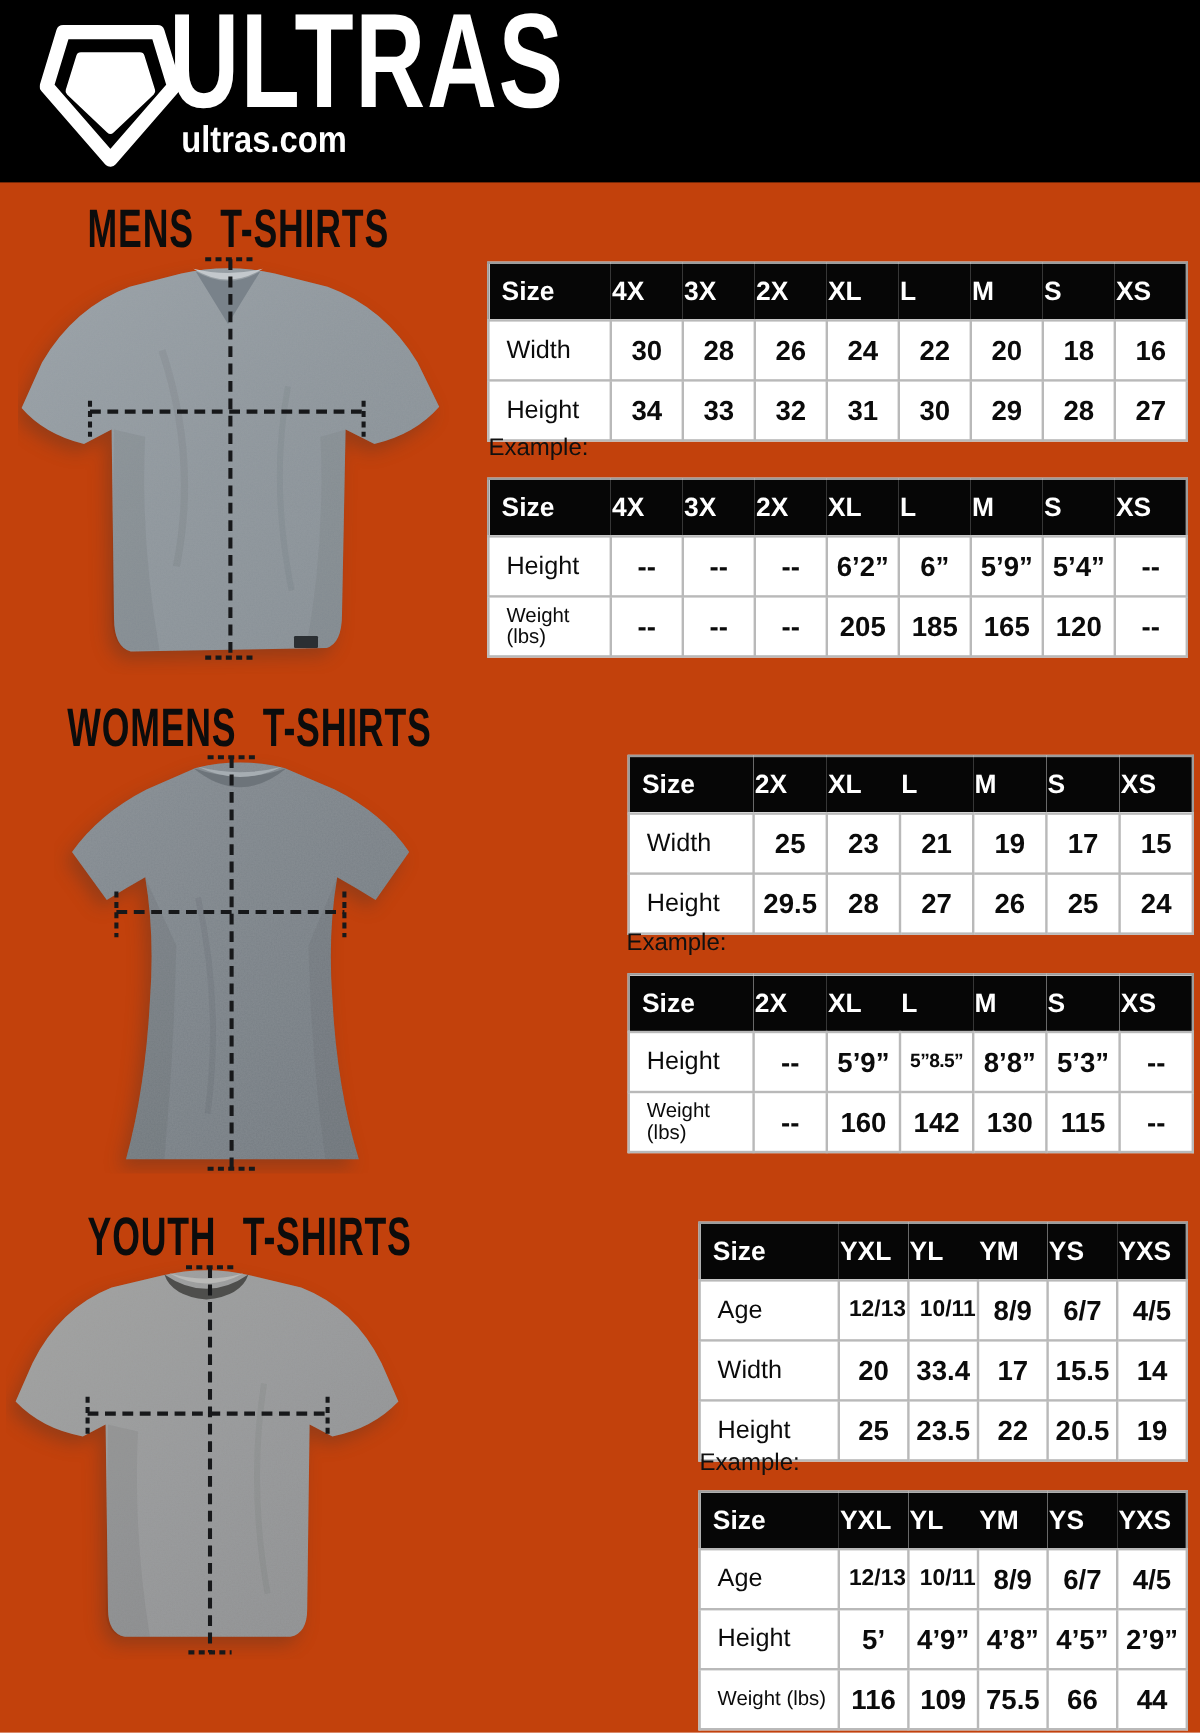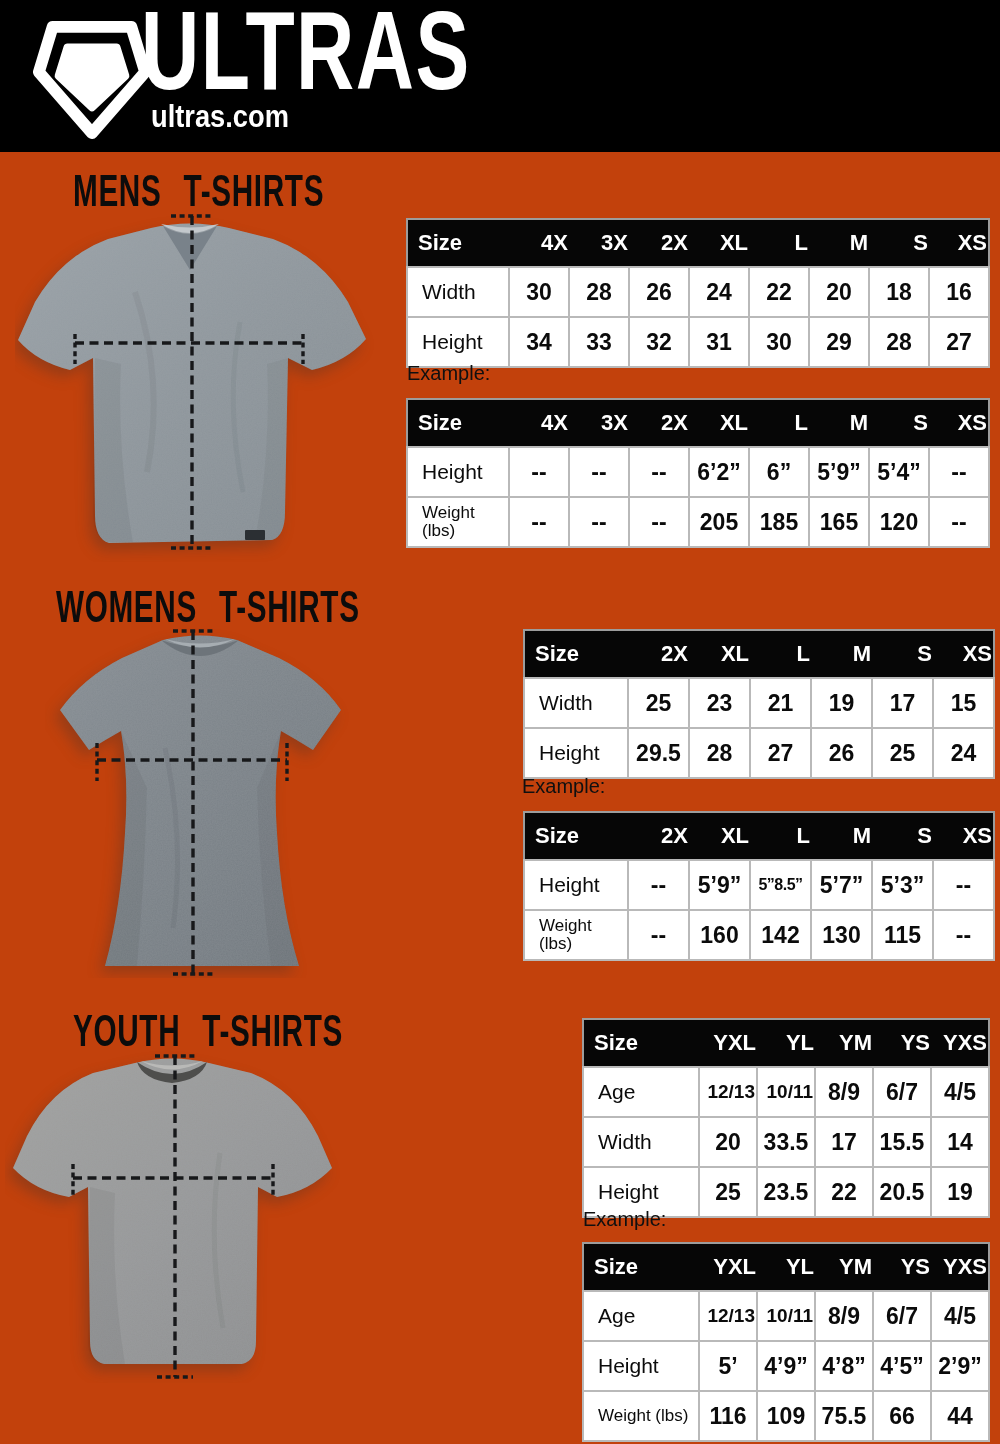--- a/index.html
+++ b/index.html
@@ -19,21 +19,21 @@
   .sec-title{position:absolute;font-weight:700;font-size:45px;line-height:1;color:#0c0c0c;
              transform:scaleX(.66);transform-origin:0 0;letter-spacing:1px;word-spacing:20px;
              white-space:nowrap;}
   .example{position:absolute;font-weight:400;font-size:20px;color:#101010;}
 
   
   table.size-table{position:absolute;border-collapse:collapse;table-layout:fixed;
                    background:#ffffff;border:2px solid #9c9c9c;}
   .size-table th,.size-table td{overflow:hidden;white-space:nowrap;}
   .size-table thead th{background:#060606;color:#ffffff;font-size:22px;font-weight:700;
-                       height:44px;text-align:right;border:0;}
+                       height:44px;text-align:left;border:0;}
   .size-table thead th:first-child{text-align:left;padding-left:10px;}
   .size-table tbody th{font-size:21px;font-weight:400;color:#0b0b0b;text-align:left;
                        padding-left:14px;border:2px solid #b9b9b9;height:46px;}
   .size-table tbody td{font-size:23px;font-weight:700;color:#0b0b0b;text-align:center;
                        border:2px solid #b9b9b9;height:46px;}
   .size-table tbody th.lbl-sm{font-size:17px;line-height:1.08;white-space:normal;padding-right:2px;}
   .size-table td.v-sm{font-size:19px;text-align:right;}
   .size-table td.v-xs{font-size:16px;letter-spacing:-.5px;}
 
   
@@ -310,21 +310,21 @@
           <th>S</th>
           <th>XS</th>
         </tr>
       </thead>
       <tbody>
         <tr>
           <th>Height</th>
           <td>--</td>
           <td>5’9”</td>
           <td class="v-xs">5”8.5”</td>
-          <td>5’7”</td>
+          <td>8’8”</td>
           <td>5’3”</td>
           <td>--</td>
         </tr>
         <tr>
           <th class="lbl-sm">Weight (lbs)</th>
           <td>--</td>
           <td>160</td>
           <td>142</td>
           <td>130</td>
           <td>115</td>
@@ -384,21 +384,21 @@
           <th>Age</th>
           <td class="v-sm">12/13</td>
           <td class="v-sm">10/11</td>
           <td>8/9</td>
           <td>6/7</td>
           <td>4/5</td>
         </tr>
         <tr>
           <th>Width</th>
           <td>20</td>
-          <td>33.5</td>
+          <td>33.4</td>
           <td>17</td>
           <td>15.5</td>
           <td>14</td>
         </tr>
         <tr>
           <th>Height</th>
           <td>25</td>
           <td>23.5</td>
           <td>22</td>
           <td>20.5</td>

